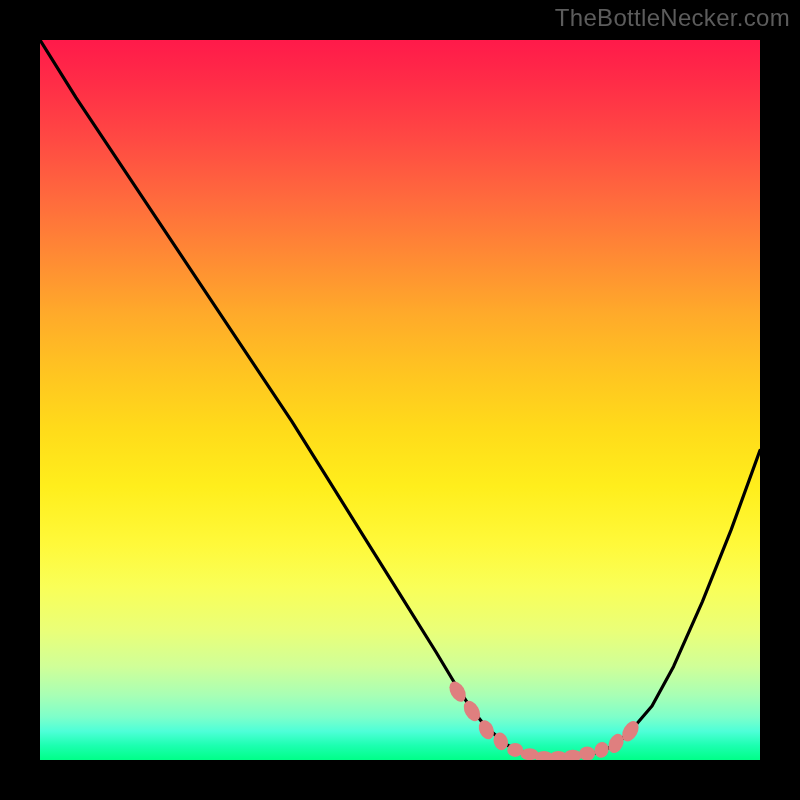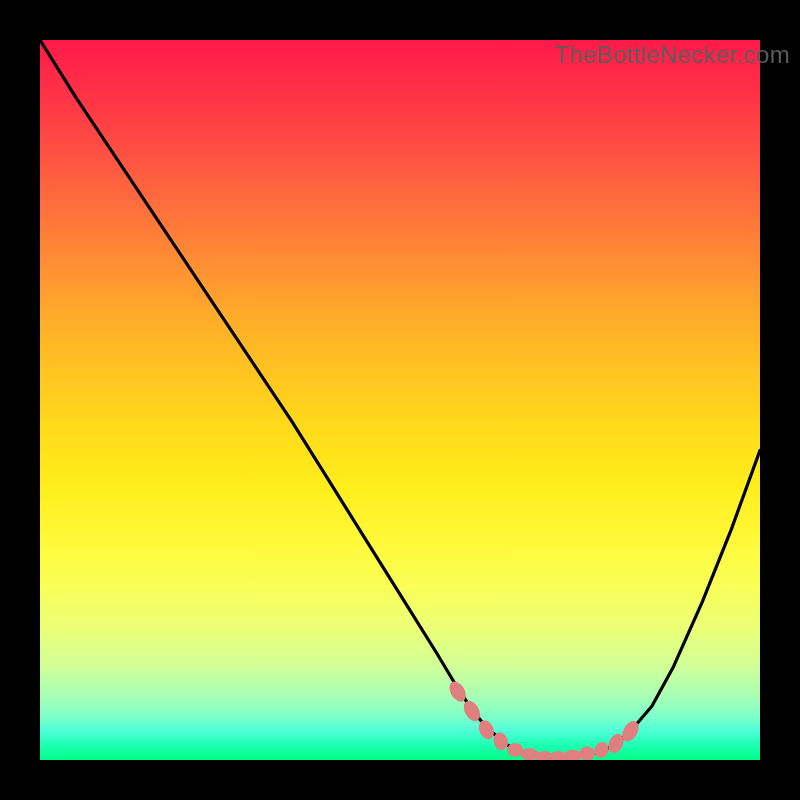--- a/index.html
+++ b/index.html
@@ -19,21 +19,20 @@
   }
   .watermark {
     position: absolute;
     top: 4px;
     right: 10px;
     color: #5c5c5c;
     font-size: 24px;
     font-weight: 500;
     letter-spacing: 0.3px;
     z-index: 10;
-    margin-top: 37px;
   }
   .plot-area {
     position: absolute;
     left: 40px;
     top: 40px;
     width: 720px;
     height: 720px;
   }
   .gradient-bg {
     position: absolute;

